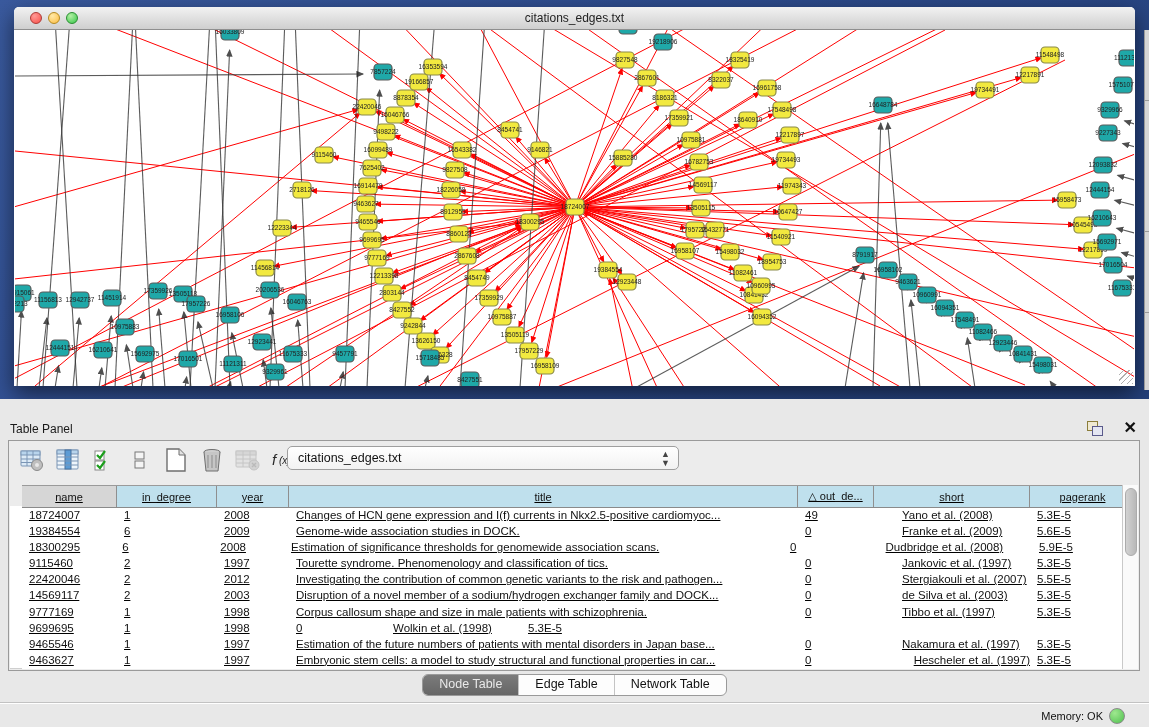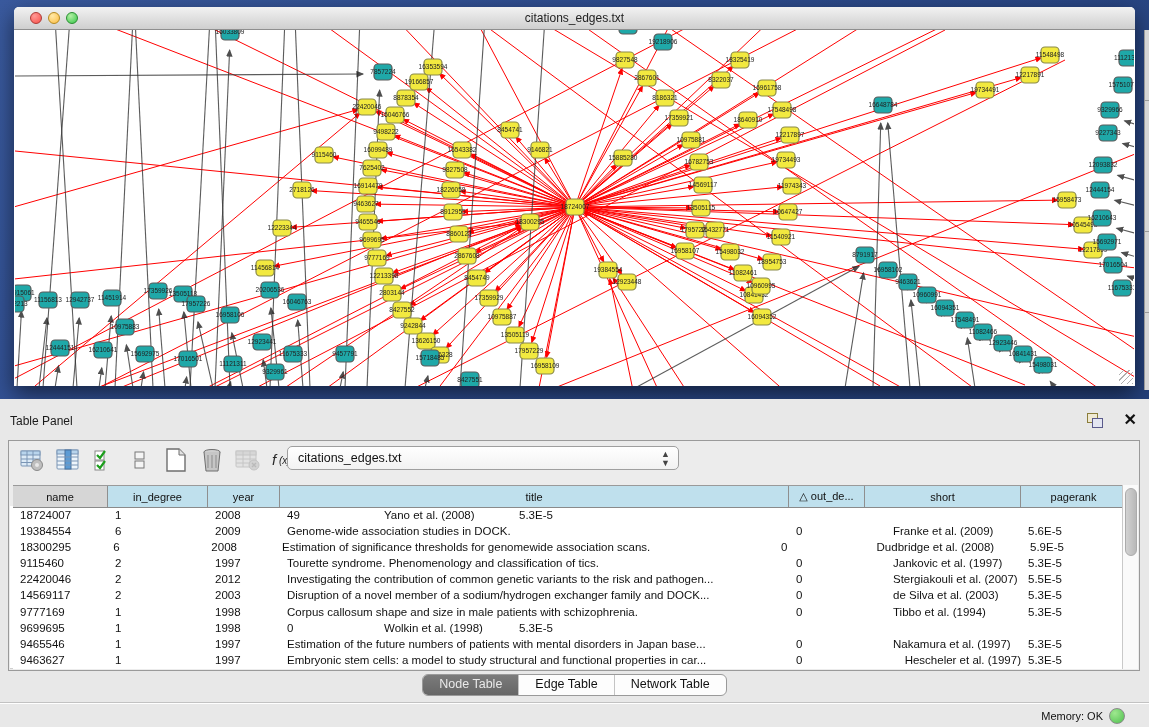--- a/index.html
+++ b/index.html
@@ -13,33 +13,33 @@
   .tl.red{left:16px;background:radial-gradient(circle at 35% 30%,#ff9a96,#f95049);border:1px solid #ad3a36;}
   .tl.yellow{left:34px;background:radial-gradient(circle at 35% 30%,#ffe9a8,#fdbc40);border:1px solid #b58a20;}
   .tl.green{left:52px;background:radial-gradient(circle at 35% 30%,#b4f0a4,#35c649);border:1px solid #2a8f31;}
   .canvas-wrap{position:absolute;left:1px;top:23px;width:1119px;height:356px;background:#fff;overflow:hidden;}
   .grip{position:absolute;right:2px;bottom:2px;width:14px;height:14px;background:
     repeating-linear-gradient(135deg,transparent 0 3px,#9a9a9a 3px 4px);opacity:.8;}
   .side-sliver{position:absolute;left:1144px;top:30px;width:5px;height:360px;background:#d6d6d6;border-left:1px solid #9a9a9a;}
   .side-sliver i{display:block;height:1px;background:#9a9a9a;margin-top:70px;}
   
   .table-panel{position:absolute;left:0;top:399px;width:1149px;height:328px;background:#e8e8e8;}
-  .panel-head{position:absolute;left:0;top:8px;width:100%;height:30px;}
+  .panel-head{position:absolute;left:0;top:16px;width:100%;height:30px;}
   .panel-title{position:absolute;left:10px;top:7px;font-size:12px;color:#1a1a1a;}
   .float-ico{position:absolute;right:46px;top:6px;width:16px;height:14px;cursor:pointer;}
   .float-ico .b1{position:absolute;left:0;top:0;width:9px;height:8px;border:1px solid #8b7d3a;background:#efe9d2;}
   .float-ico .b2{position:absolute;left:5px;top:5px;width:9px;height:8px;border:1px solid #5a5a8b;background:#e4e6f2;}
   .close-x{position:absolute;right:12px;top:3px;font-size:16px;font-weight:bold;color:#111;cursor:pointer;}
   .panel-body{position:absolute;left:8px;top:41px;width:1132px;height:231px;border:1px solid #9a9a9a;background:#ececec;box-sizing:border-box;}
   .toolbar{position:absolute;left:0;top:0;width:100%;height:37px;display:flex;align-items:center;padding-left:8px;box-sizing:border-box;}
   .tb-btn{width:30px;height:28px;margin-right:6px;display:flex;align-items:center;justify-content:center;cursor:pointer;}
   .combo{position:absolute;left:278px;top:5px;width:392px;height:24px;border:1px solid #9f9f9f;border-radius:5px;background:linear-gradient(#fff,#f2f2f2);box-sizing:border-box;cursor:pointer;}
   .combo .val{position:absolute;left:10px;top:4px;font-size:12.5px;color:#111;}
   .combo .spin{position:absolute;right:8px;top:3px;font-size:9px;color:#444;line-height:9px;text-align:center;}
-  .tbl{position:absolute;left:4px;top:44px;width:1114px;}
+  .tbl{position:absolute;left:13px;top:44px;width:1114px;text-decoration:underline;}
   .thead{display:flex;height:21px;border-top:1px solid #9a9a9a;border-bottom:1px solid #8a8a8a;}
   .th{background:#bfe0ed;border-right:1px solid #8f8f8f;box-sizing:border-box;font-size:11px;display:flex;align-items:center;justify-content:center;color:#111;cursor:pointer;overflow:hidden;white-space:nowrap;}
   .th.gray{background:#d6d6d6;}
   .trow{display:flex;height:16.1px;background:#fff;font-size:11.5px;color:#111;cursor:default;}
   .td{box-sizing:border-box;padding:1px 0 0 7px;overflow:hidden;white-space:nowrap;}
   .td.center{text-align:left;padding-left:28px;}
   .tbl-bg{position:absolute;left:1px;top:65px;width:1114px;height:162px;background:#fff;border-bottom:1px solid #cfcfcf;}
   .vscroll{position:absolute;right:1px;top:44px;width:15px;height:184px;background:#fafafa;border-left:1px solid #c9c9c9;}
   .vscroll .thumb{position:absolute;left:2px;top:3px;width:10px;height:66px;border-radius:6px;background:linear-gradient(90deg,#d2d2d2,#b8b8b8);border:1px solid #ababab;cursor:pointer;}
   
@@ -842,20 +842,21 @@
           <div class="th" style="width: 509px;">title</div>
           <div class="th" style="width: 76px;">△ out_de...</div>
           <div class="th" style="width: 156px;">short</div>
           <div class="th" style="width: 106px;">pagerank</div>
         </div>
       <div id="tbody">
           <div class="trow">
             <div class="td" style="width: 95px;">18724007</div>
             <div class="td" style="width: 100px;">1</div>
             <div class="td" style="width: 72px;">2008</div>
+            <div class="td" style="width: 509px;">Changes of HCN gene expression and I(f) currents in Nkx2.5-positive cardiomyoc...</div>
             <div class="td" style="width: 76px;">49</div>
             <div class="td center" style="width: 156px;">Yano et al. (2008)</div>
             <div class="td" style="width: 106px;">5.3E-5</div>
           </div>
           <div class="trow">
             <div class="td" style="width: 95px;">19384554</div>
             <div class="td" style="width: 100px;">6</div>
             <div class="td" style="width: 72px;">2009</div>
             <div class="td" style="width: 509px;">Genome-wide association studies in DOCK.</div>
             <div class="td" style="width: 76px;">0</div>
@@ -897,21 +898,21 @@
             <div class="td" style="width: 76px;">0</div>
             <div class="td center" style="width: 156px;">de Silva et al. (2003)</div>
             <div class="td" style="width: 106px;">5.3E-5</div>
           </div>
           <div class="trow">
             <div class="td" style="width: 95px;">9777169</div>
             <div class="td" style="width: 100px;">1</div>
             <div class="td" style="width: 72px;">1998</div>
             <div class="td" style="width: 509px;">Corpus callosum shape and size in male patients with schizophrenia.</div>
             <div class="td" style="width: 76px;">0</div>
-            <div class="td center" style="width: 156px;">Tibbo et al. (1994)</div>
+            <div class="td center" style="width: 156px;">Tibbo et al. (1997)</div>
             <div class="td" style="width: 106px;">5.3E-5</div>
           </div>
           <div class="trow">
             <div class="td" style="width: 95px;">9699695</div>
             <div class="td" style="width: 100px;">1</div>
             <div class="td" style="width: 72px;">1998</div>
             <div class="td" style="width: 76px;">0</div>
             <div class="td center" style="width: 156px;">Wolkin et al. (1998)</div>
             <div class="td" style="width: 106px;">5.3E-5</div>
           </div>

